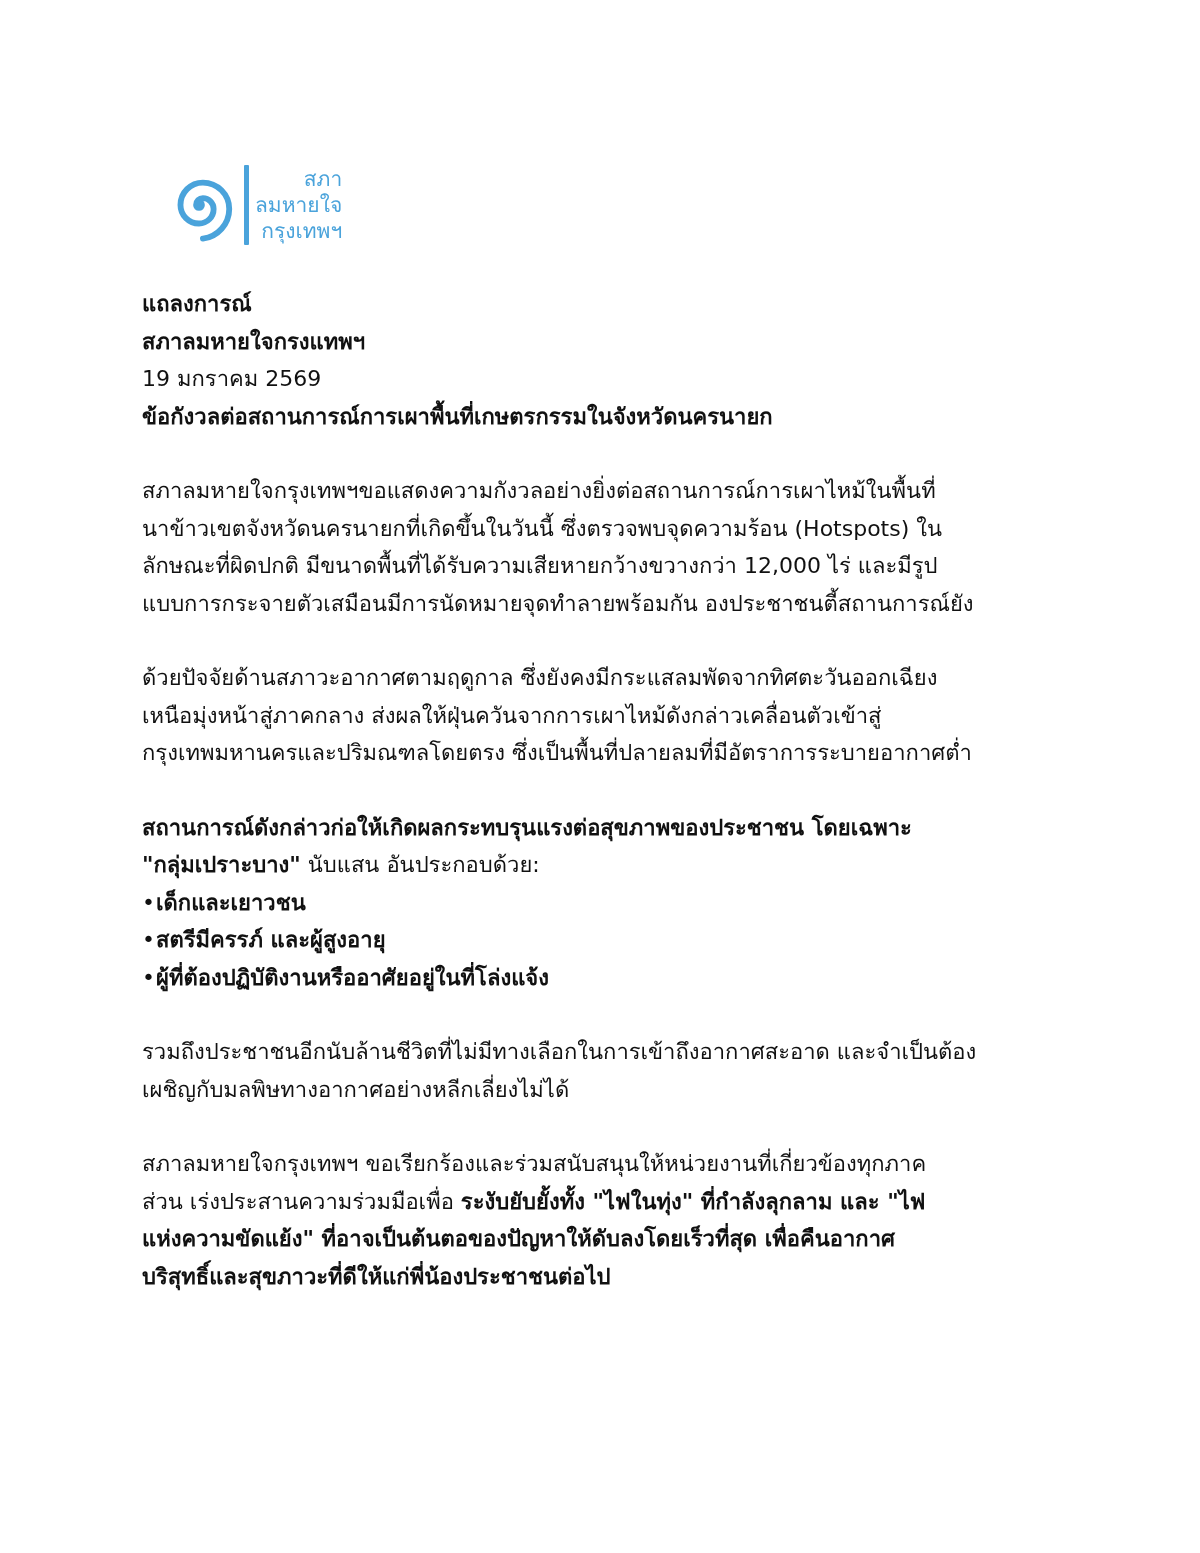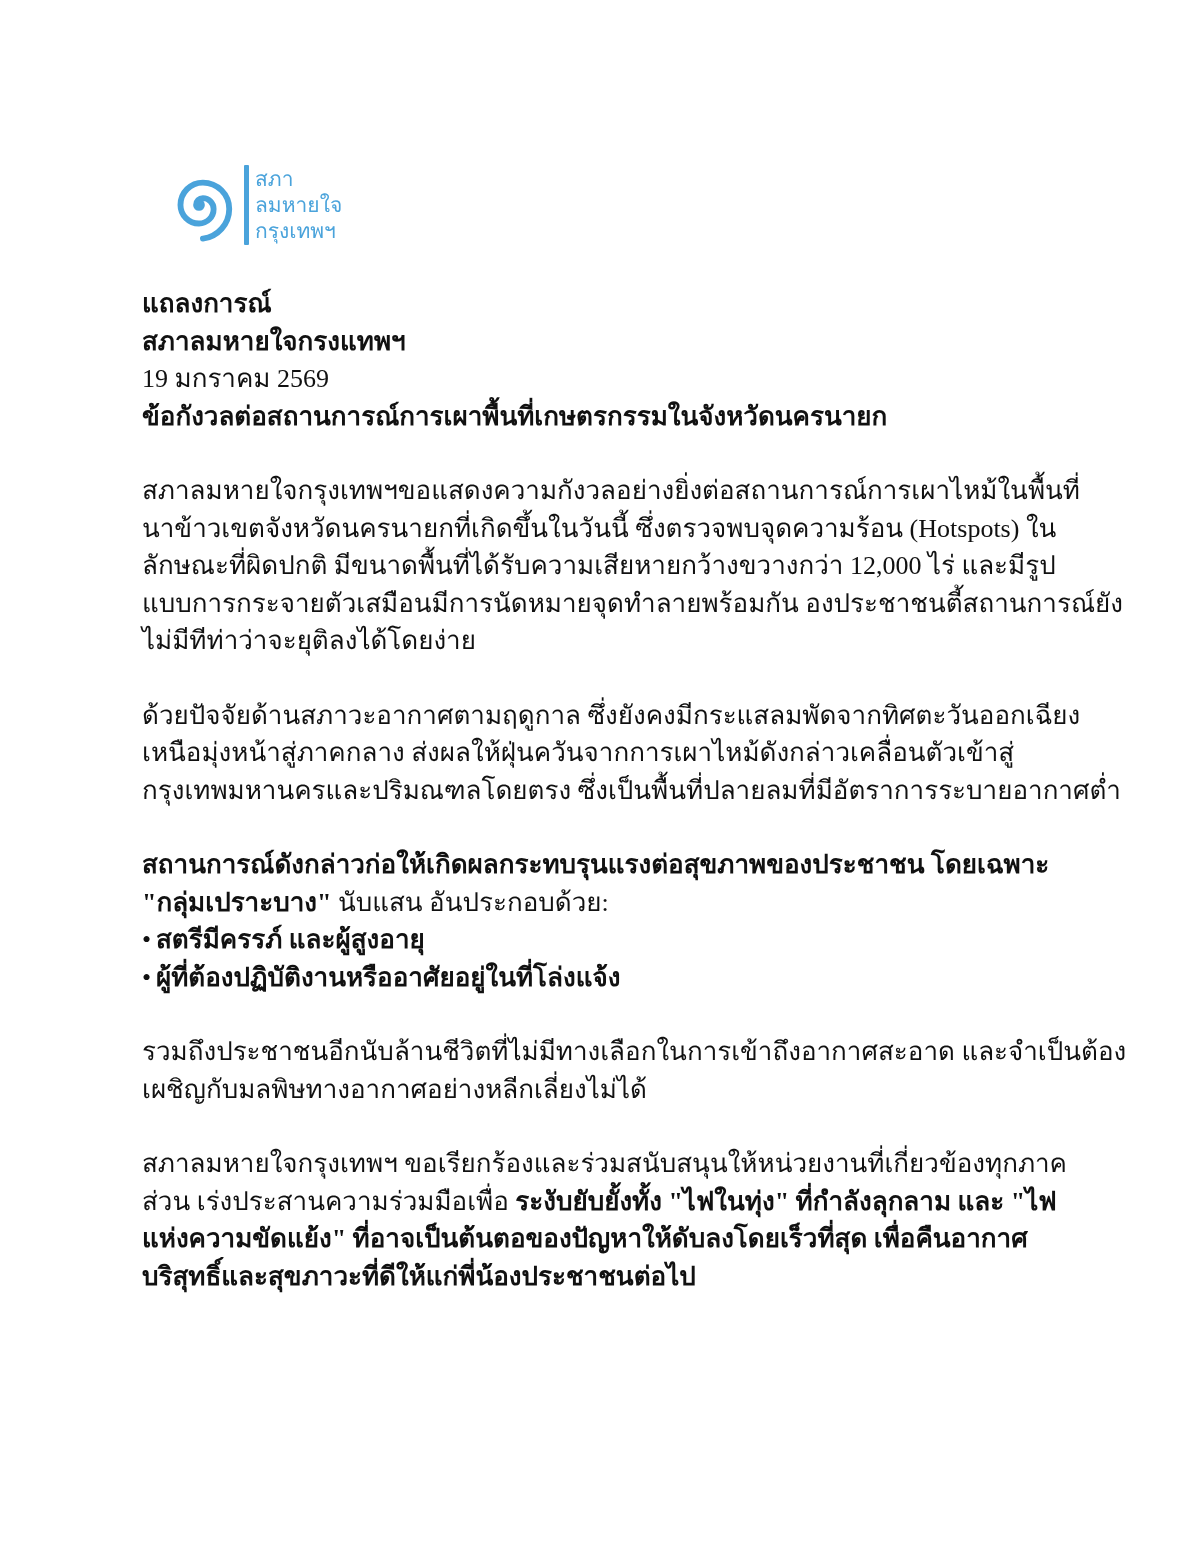--- a/index.html
+++ b/index.html
@@ -45,29 +45,29 @@
     }
     .logo-text {
       display: flex;
       flex-direction: column;
       color: #4aa3db;
       font-family: "DejaVu Sans", sans-serif;
       font-size: 21px;
       line-height: 26px;
       font-weight: 500;
       letter-spacing: 0px;
+      text-align: right;
     }
     .content {
       position: absolute;
       left: 142px;
       top: 285px;
       width: 930px;
-      font-size: 26px;
+      font-size: 22px;
       line-height: 37.5px;
-      font-family: Liberation Serif, serif;
     }
     .line { display: block; white-space: nowrap; }
     .bold { font-weight: bold; }
     .header-block { margin-bottom: 37px; }
     .para { margin-bottom: 37px; }
     .bullet-list { list-style: none; margin: 0; padding: 0; }
     .bullet-item { display: block; white-space: nowrap; font-weight: bold; }
     .bullet-dot { font-weight: normal; display: inline-block; width: 14px; }
   </style>
 </head>
@@ -95,33 +95,33 @@
       <span class="line bold">สภาลมหายใจกรงแทพฯ</span>
       <span class="line">19 มกราคม 2569</span>
       <span class="line bold">ข้อกังวลต่อสถานการณ์การเผาพื้นที่เกษตรกรรมในจังหวัดนครนายก</span>
     </div>
 
     <div class="para">
       <span class="line">สภาลมหายใจกรุงเทพฯขอแสดงความกังวลอย่างยิ่งต่อสถานการณ์การเผาไหม้ในพื้นที่</span>
       <span class="line">นาข้าวเขตจังหวัดนครนายกที่เกิดขึ้นในวันนี้ ซึ่งตรวจพบจุดความร้อน (Hotspots) ใน</span>
       <span class="line">ลักษณะที่ผิดปกติ มีขนาดพื้นที่ได้รับความเสียหายกว้างขวางกว่า 12,000 ไร่ และมีรูป</span>
       <span class="line">แบบการกระจายตัวเสมือนมีการนัดหมายจุดทำลายพร้อมกัน องประชาชนตี้สถานการณ์ยัง</span>
-      <span class="line">ไม่มีทีท่าว่าจะยุติลงได้โดยง่าย</span>
     </div>
 
     <div class="para">
       <span class="line">ด้วยปัจจัยด้านสภาวะอากาศตามฤดูกาล ซึ่งยังคงมีกระแสลมพัดจากทิศตะวันออกเฉียง</span>
       <span class="line">เหนือมุ่งหน้าสู่ภาคกลาง ส่งผลให้ฝุ่นควันจากการเผาไหม้ดังกล่าวเคลื่อนตัวเข้าสู่</span>
       <span class="line">กรุงเทพมหานครและปริมณฑลโดยตรง ซึ่งเป็นพื้นที่ปลายลมที่มีอัตราการระบายอากาศต่ำ</span>
     </div>
 
     <div class="para">
       <span class="line bold">สถานการณ์ดังกล่าวก่อให้เกิดผลกระทบรุนแรงต่อสุขภาพของประชาชน โดยเฉพาะ</span>
       <span class="line"><span class="bold">"กลุ่มเปราะบาง"</span><span> นับแสน อันประกอบด้วย:</span></span>
       <div class="bullet-list">
+        <span class="bullet-item"><span class="bullet-dot">•</span><span>เด็กและเยาวชน</span></span>
         <span class="bullet-item"><span class="bullet-dot">•</span><span>สตรีมีครรภ์ และผู้สูงอายุ</span></span>
         <span class="bullet-item"><span class="bullet-dot">•</span><span>ผู้ที่ต้องปฏิบัติงานหรืออาศัยอยู่ในที่โล่งแจ้ง</span></span>
       </div>
     </div>
 
     <div class="para">
       <span class="line">รวมถึงประชาชนอีกนับล้านชีวิตที่ไม่มีทางเลือกในการเข้าถึงอากาศสะอาด และจำเป็นต้อง</span>
       <span class="line">เผชิญกับมลพิษทางอากาศอย่างหลีกเลี่ยงไม่ได้</span>
     </div>
 

